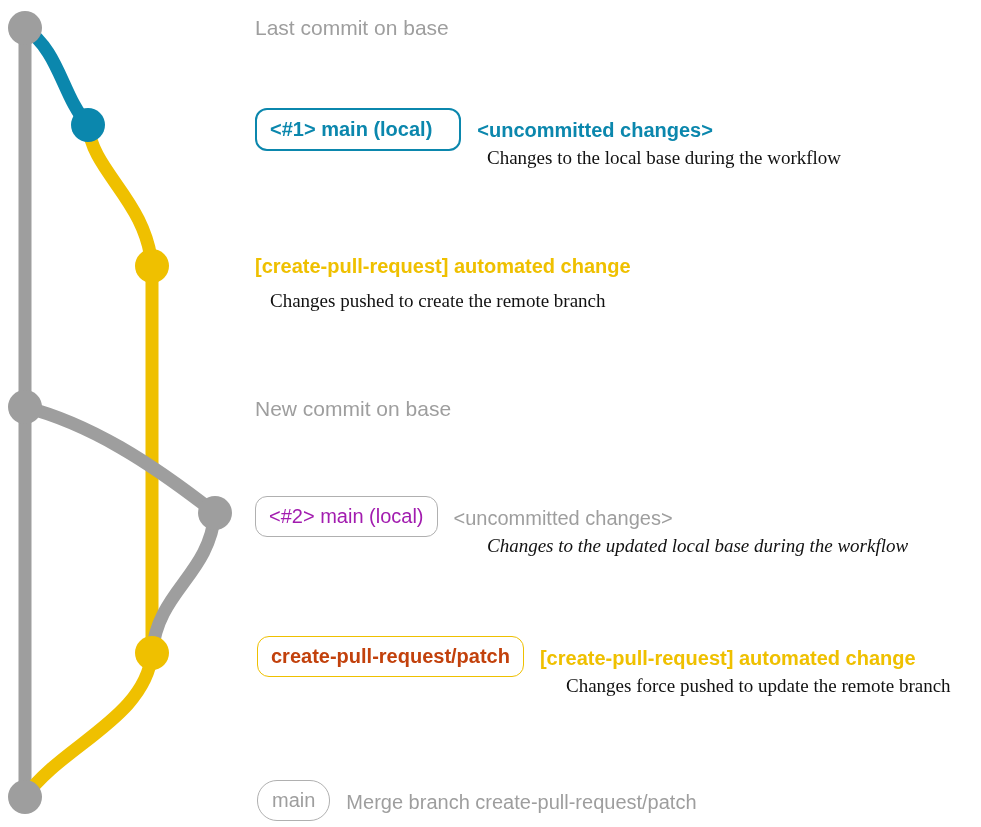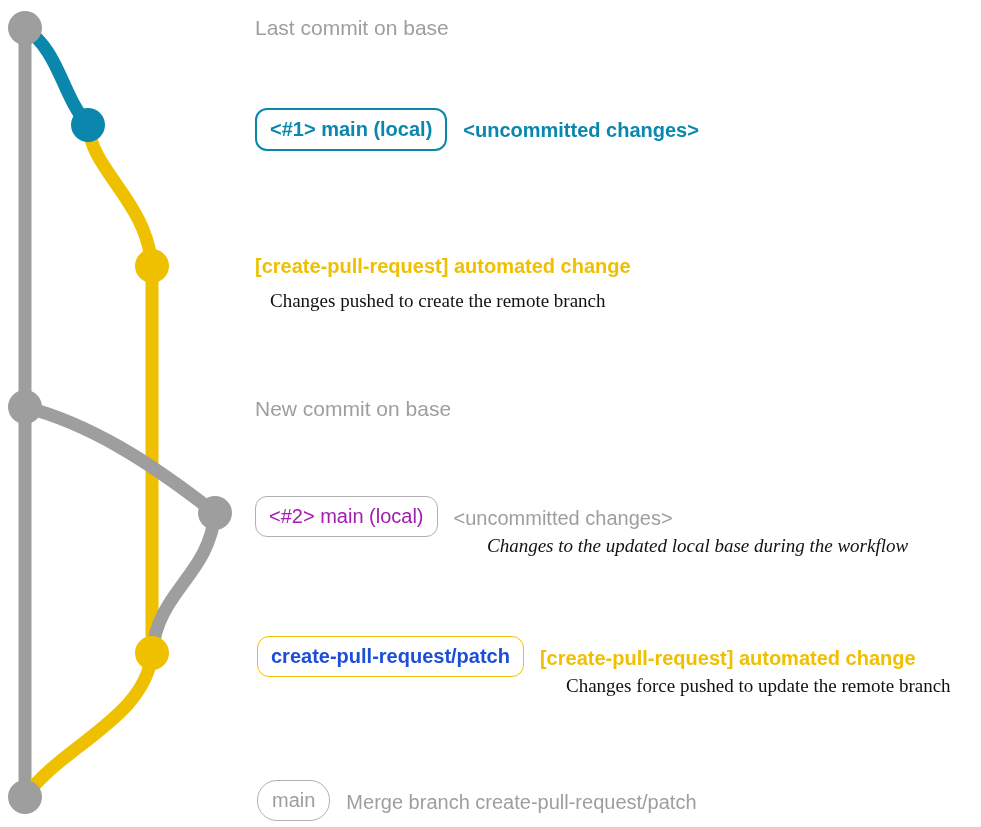--- a/index.html
+++ b/index.html
@@ -43,32 +43,32 @@
     border-radius: 12px;
     background: #ffffff;
     white-space: nowrap;
     line-height: 1;
   }
   .badge-teal {
     border: 2px solid #0b87ad;
     color: #0b87ad;
     font-size: 20px;
     font-weight: bold;
-    padding: 9px 13px 10px 13px;
+    padding: 9px 27px 10px 13px;
   }
   .badge-gray {
     border: 1.6px solid #b0b0b0;
     color: #a21caf;
     font-size: 20px;
     font-weight: normal;
     padding: 9px 13px 10px 13px;
   }
   .badge-yellow {
     border: 1.8px solid #efc000;
-    color: #1d4ed8;
+    color: #c2410c;
     font-size: 20px;
     font-weight: bold;
     padding: 9px 13px 10px 13px;
   }
   .badge-gray-small {
     border: 1.6px solid #b0b0b0;
     color: #9e9e9e;
     font-size: 20px;
     font-weight: normal;
     padding: 9px 14px 10px 14px;
@@ -131,20 +131,21 @@
 </svg>
 
 <div class="labels-layer">
 
   <div class="plain-label" style="left:255px; top:17px;">Last commit on base</div>
 
   <div class="row" style="left:255px; top:108px;">
     <span class="badge badge-teal">&lt;#1&gt; main (local)</span>
     <span class="subject subject-teal" style="margin-left:16px; margin-top:12px;">&lt;uncommitted changes&gt;</span>
   </div>
+  <div class="desc" style="left:487px; top:148px;">Changes to the local base during the workflow</div>
 
   <div class="subject subject-yellow" style="position:absolute; left:255px; top:256px;">[create-pull-request] automated change</div>
   <div class="desc" style="left:270px; top:291px;">Changes pushed to create the remote branch</div>
 
   <div class="plain-label" style="left:255px; top:398px;">New commit on base</div>
 
   <div class="row" style="left:255px; top:496px;">
     <span class="badge badge-gray">&lt;#2&gt; main (local)</span>
     <span class="subject subject-gray" style="margin-left:16px; margin-top:12px;">&lt;uncommitted changes&gt;</span>
   </div>

